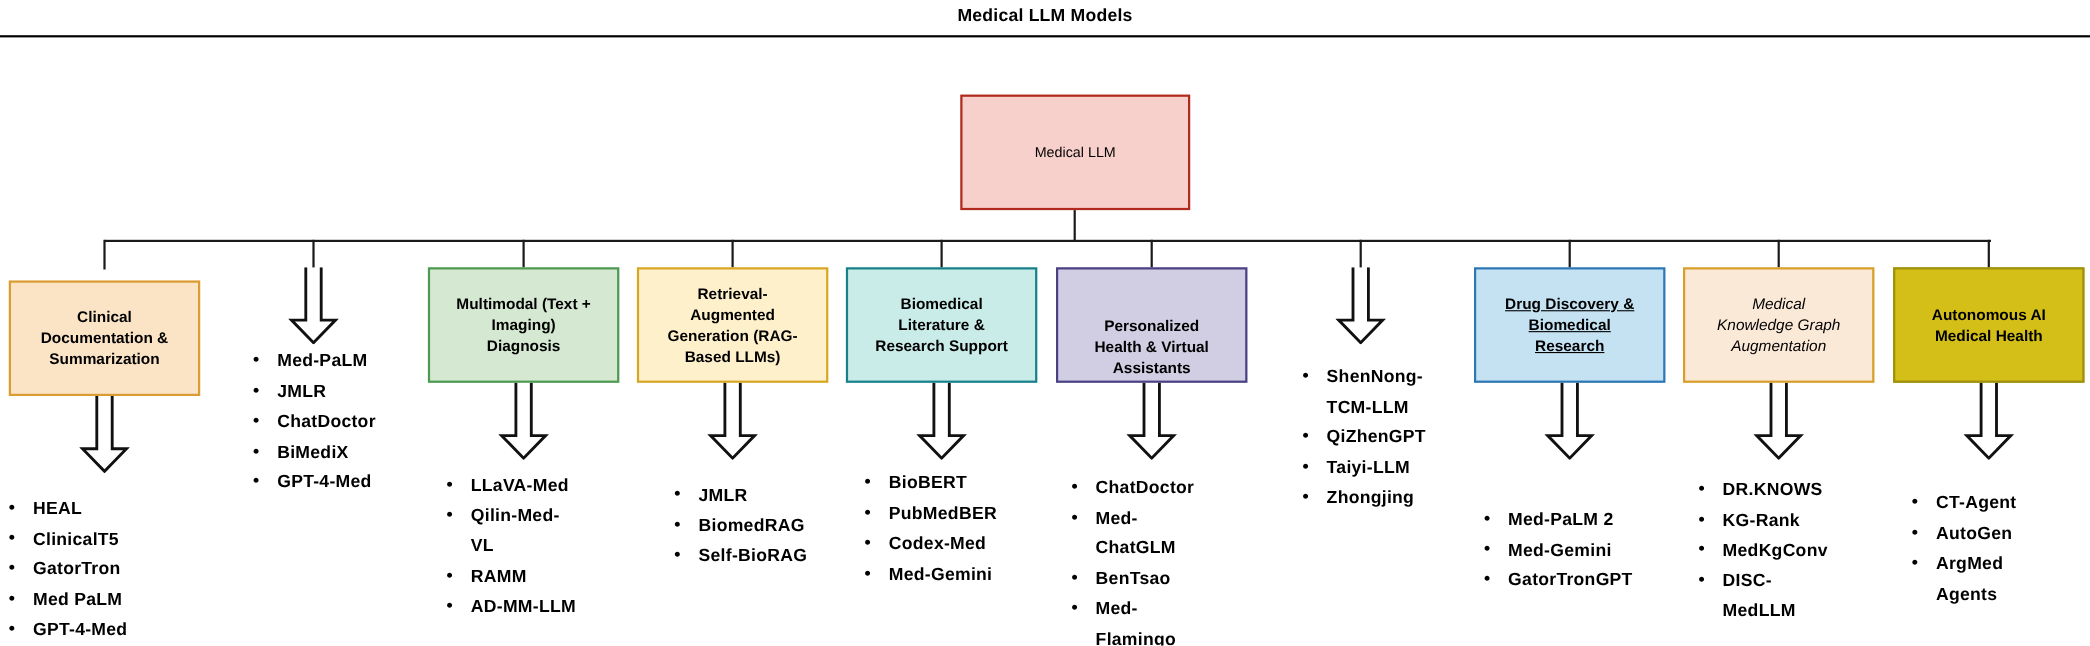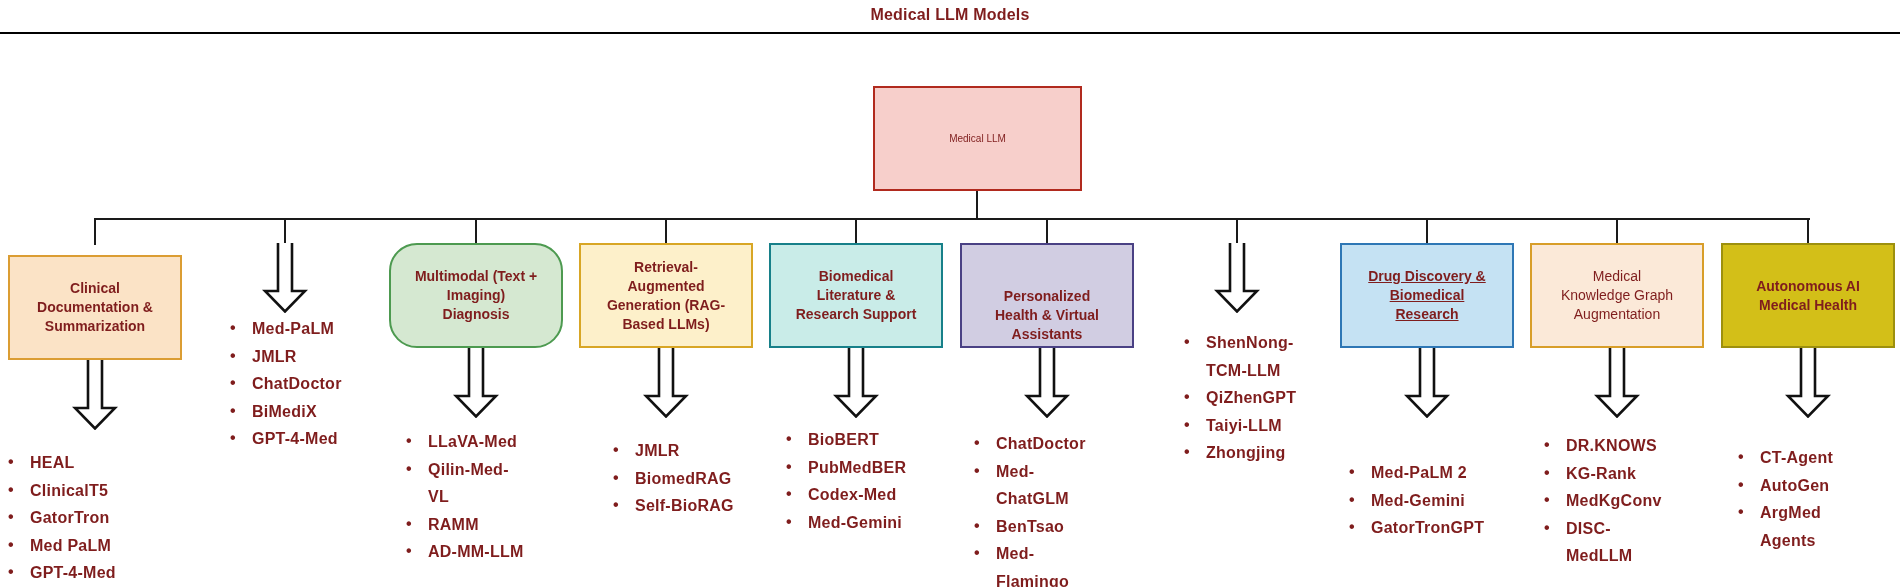--- a/index.html
+++ b/index.html
@@ -1,29 +1,29 @@
 <!DOCTYPE html>
 <html><head>
 <meta charset="utf-8">
 <style>
   html,body{margin:0;padding:0;background:#ffffff;}
   .canvas{
     position:relative;width:1900px;height:587px;background:#ffffff;overflow:hidden;
-    font-family:"Liberation Sans", sans-serif;color:#7f1d1d;
+    font-family:"Liberation Sans", sans-serif;color:#000000;
   }
   .title{
     position:absolute;top:6px;left:0;width:1900px;text-align:center;
     font-size:16px;font-weight:bold;letter-spacing:.2px;
   }
   .title-rule{position:absolute;top:32px;left:0;width:1900px;height:2px;background:#000;}
   .line{position:absolute;background:#1a1a1a;}
   .root-box{
     position:absolute;left:873px;top:86px;width:209px;height:105px;box-sizing:border-box;
     display:flex;align-items:center;justify-content:center;text-align:center;
-    font-size:10px;border:2px solid;
+    font-size:13px;border:2px solid;
   }
   .col{position:absolute;top:243px;width:174px;}
   .cat-box{
     width:174px;height:105px;box-sizing:border-box;border:2px solid;
     display:flex;align-items:center;justify-content:center;text-align:center;
     font-size:14px;line-height:19px;white-space:pre-line;padding:2px;
   }
   .cat-box.bold{font-weight:bold;}
   .arrow-wrap{width:174px;height:70px;display:flex;justify-content:center;}
   ul.models{
@@ -85,21 +85,21 @@
         </div>
         <ul class="models" style="margin-top: 2px; padding-left: 32px;">
           <li><span class="blt">•</span>Med-PaLM</li>
           <li><span class="blt">•</span>JMLR</li>
           <li><span class="blt">•</span>ChatDoctor</li>
           <li><span class="blt">•</span>BiMediX</li>
           <li><span class="blt">•</span>GPT-4-Med</li>
         </ul>
       </div>
       <div class="col" style="left: 389px;">
-        <div class="cat-box bold" style="background: rgb(213, 232, 209); border-color: rgb(77, 154, 80); border-radius: 28px;"><span>Multimodal (Text +
+        <div class="cat-box bold" style="background: rgb(213, 232, 209); border-color: rgb(77, 154, 80);"><span>Multimodal (Text +
 Imaging)
 Diagnosis</span></div>
         <div class="arrow-wrap">
           <svg width="46" height="70" viewBox="0 0 46 70">
             <path d="M16 0 L16 48 L3 48 L23 68.5 L43 48 L30 48 L30 0" fill="#ffffff" stroke="#111111" stroke-width="2.6" stroke-linejoin="miter"></path>
           </svg>
         </div>
         <ul class="models" style="margin-top: 10px; padding-left: 17px;">
           <li><span class="blt">•</span>LLaVA-Med</li>
           <li><span class="blt">•</span>Qilin-Med-
@@ -181,21 +181,21 @@
             <path d="M16 0 L16 48 L3 48 L23 68.5 L43 48 L30 48 L30 0" fill="#ffffff" stroke="#111111" stroke-width="2.6" stroke-linejoin="miter"></path>
           </svg>
         </div>
         <ul class="models" style="margin-top: 41px; padding-left: 9px;">
           <li><span class="blt">•</span>Med-PaLM 2</li>
           <li><span class="blt">•</span>Med-Gemini</li>
           <li><span class="blt">•</span>GatorTronGPT</li>
         </ul>
       </div>
       <div class="col" style="left: 1530px;">
-        <div class="cat-box" style="background: rgb(251, 233, 216); border-color: rgb(216, 158, 41);"><span>Medical
+        <div class="cat-box" style="background: rgb(251, 233, 216); border-color: rgb(216, 158, 41); font-style: italic;"><span>Medical
 Knowledge Graph
 Augmentation</span></div>
         <div class="arrow-wrap">
           <svg width="46" height="70" viewBox="0 0 46 70">
             <path d="M16 0 L16 48 L3 48 L23 68.5 L43 48 L30 48 L30 0" fill="#ffffff" stroke="#111111" stroke-width="2.6" stroke-linejoin="miter"></path>
           </svg>
         </div>
         <ul class="models" style="margin-top: 14px; padding-left: 14px;">
           <li><span class="blt">•</span>DR.KNOWS</li>
           <li><span class="blt">•</span>KG-Rank</li>

